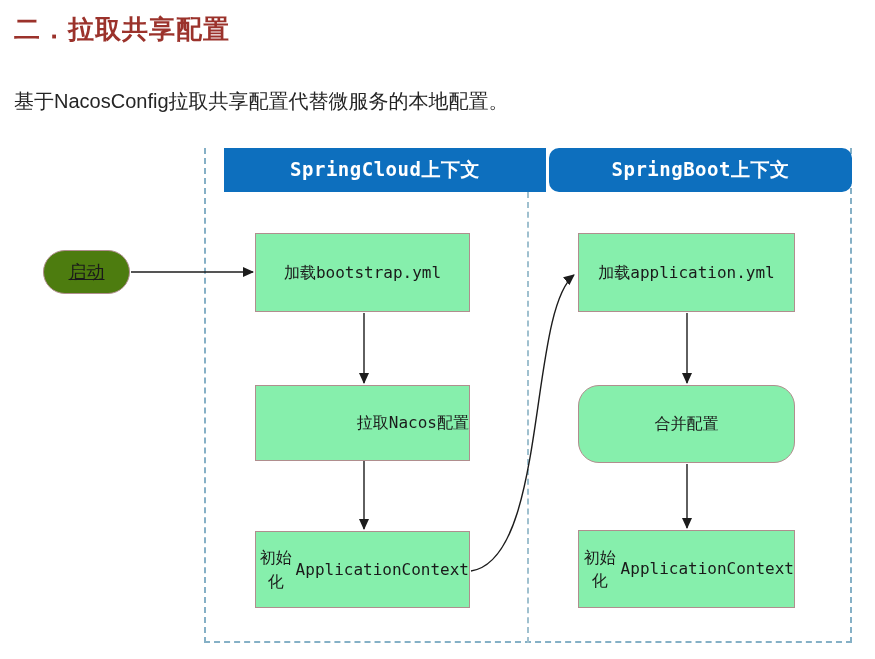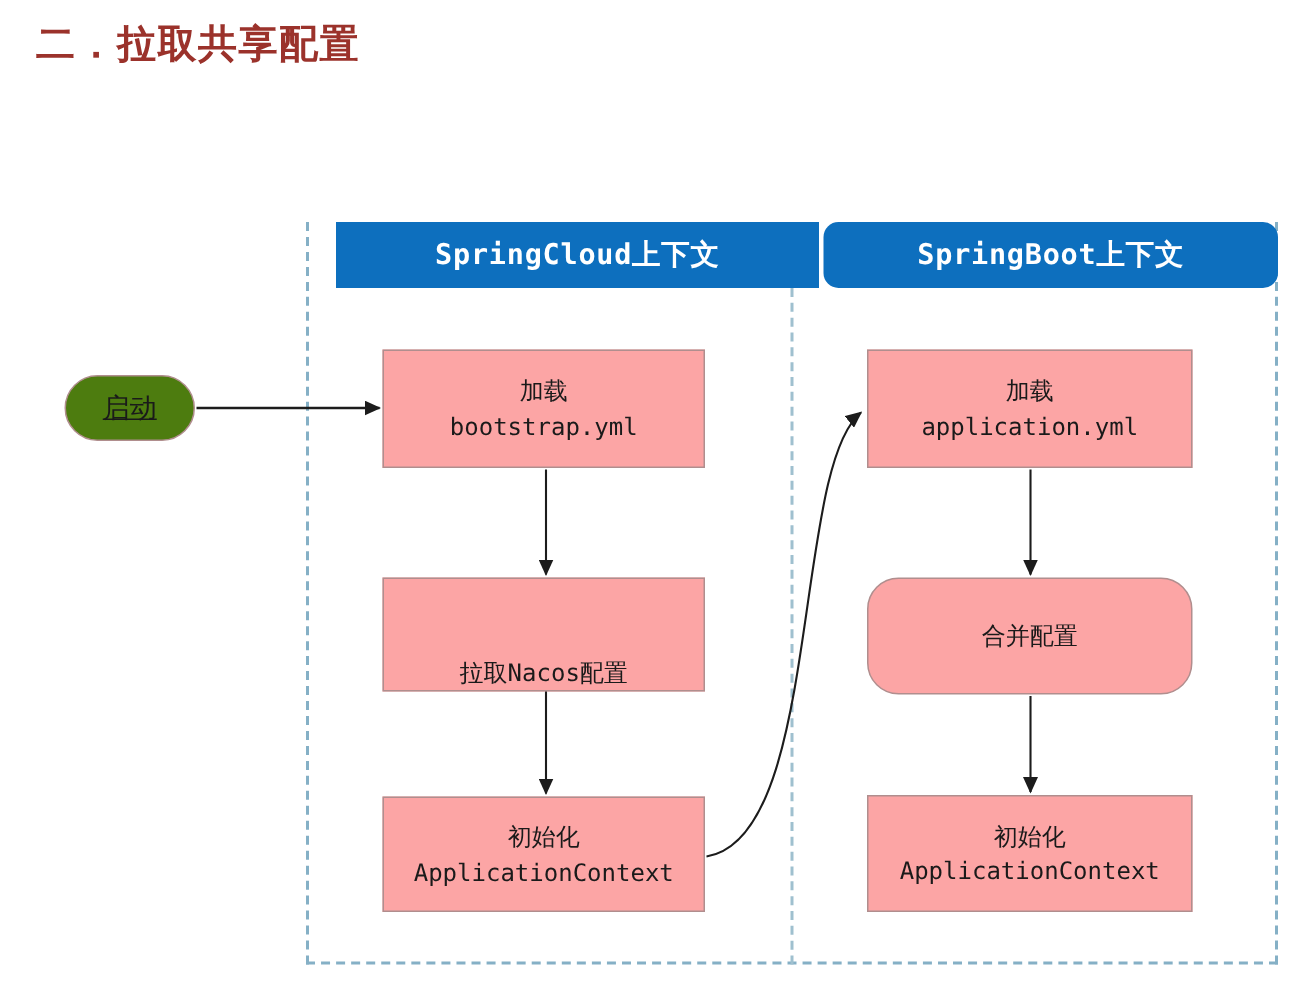--- a/index.html
+++ b/index.html
@@ -5,21 +5,20 @@
   * { margin: 0; padding: 0; box-sizing: border-box; }
   html, body { width: 875px; height: 659px; background: #ffffff; overflow: hidden; }
   body { font-family: "Liberation Sans", sans-serif; position: relative; }
 
   .page { position: absolute; left: 0; top: 0; width: 875px; height: 659px; background: #ffffff; }
 
   .doc-title {
     position: absolute; left: 14px; top: 12px;
     font-size: 26px; font-weight: bold; color: #9b322b;
     letter-spacing: 1px;
-    margin-left: 10px;
   }
   .doc-subtitle {
     position: absolute; left: 14px; top: 88px;
     font-size: 20px; color: #252525;
   }
 
   
   .diagram-frame {
     position: absolute; left: 204px; top: 148px; width: 648px; height: 495px;
     border-left: 2px dashed #85b0c6;
@@ -43,22 +42,22 @@
     display: flex; align-items: center; justify-content: center;
     letter-spacing: 0.5px;
   }
   .lane-header.left  { width: 322px; margin-left: 20px; }
   .lane-header.right { flex: 1; margin-left: 3px; border-radius: 10px; }
 
   
   .node {
     position: absolute;
     border: 1px solid #b08e8e;
-    background: #fca5a5;
-    display: flex; flex-direction: column;
+    background: #86efac;
+    display: flex; 
     align-items: center; justify-content: center;
     text-align: center;
     font-family: "DejaVu Sans Mono", monospace;
     font-size: 16px; color: #1a1a1a;
     line-height: 1.45;
   }
   .node .l2:empty { display: none; }
 
   .n-l1 { left: 255px; top: 233px; width: 215px; height: 79px; }
   .n-l2 { left: 255px; top: 385px; width: 215px; height: 76px; justify-content: flex-end; }
@@ -77,20 +76,21 @@
   }
 
   .arrow-layer { position: absolute; left: 0; top: 0; width: 875px; height: 659px; pointer-events: none; }
 </style>
 </head>
 <body>
 
 <div class="page">
 
   <h1 class="doc-title">二．拉取共享配置</h1>
+  <p class="doc-subtitle">基于NacosConfig拉取共享配置代替微服务的本地配置。</p>
 
   <div class="diagram-frame"></div>
   <div class="lane-divider"></div>
 
   <div class="lane-headers">
     <div class="lane-header left">SpringCloud上下文</div>
     <div class="lane-header right">SpringBoot上下文</div>
   </div>
 
   <div class="start-pill">

